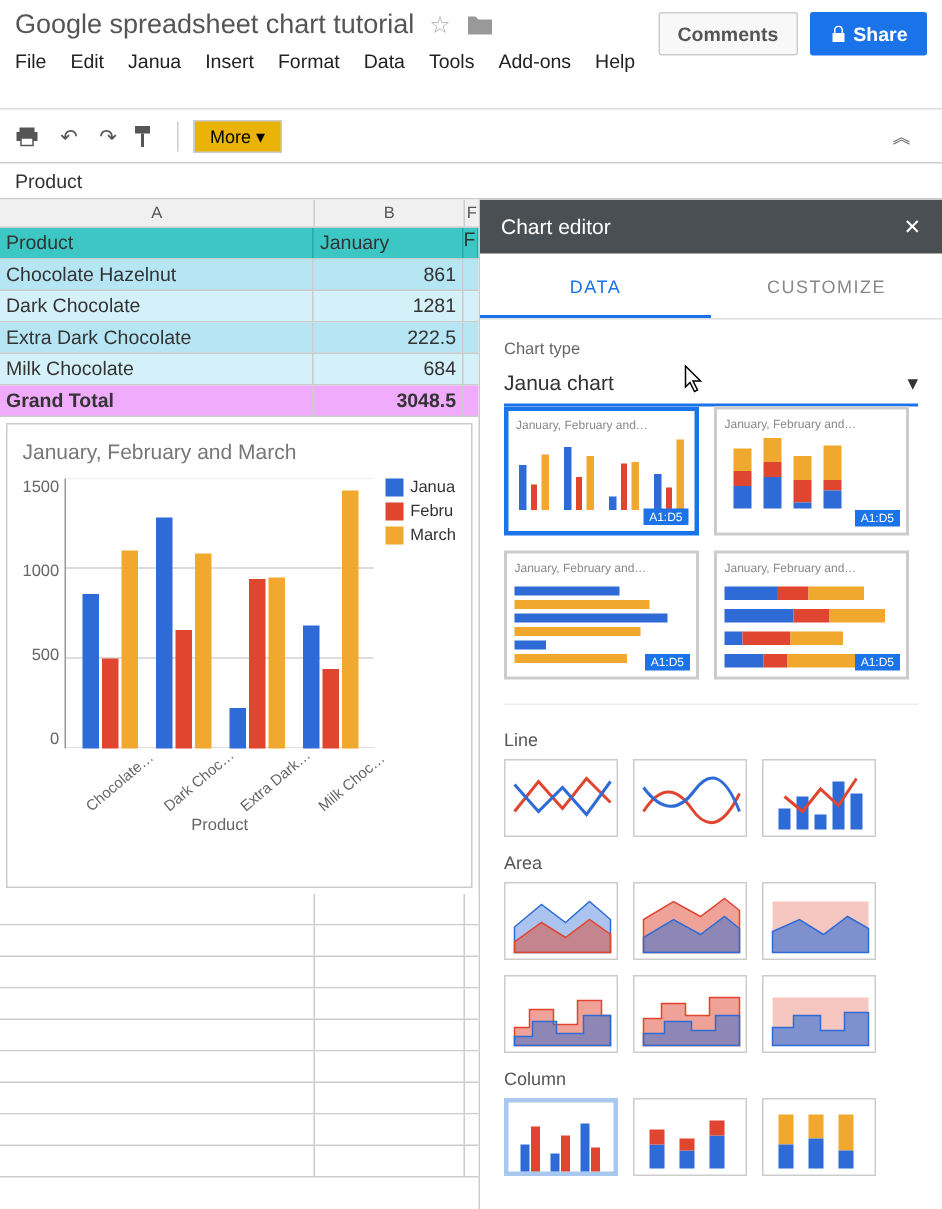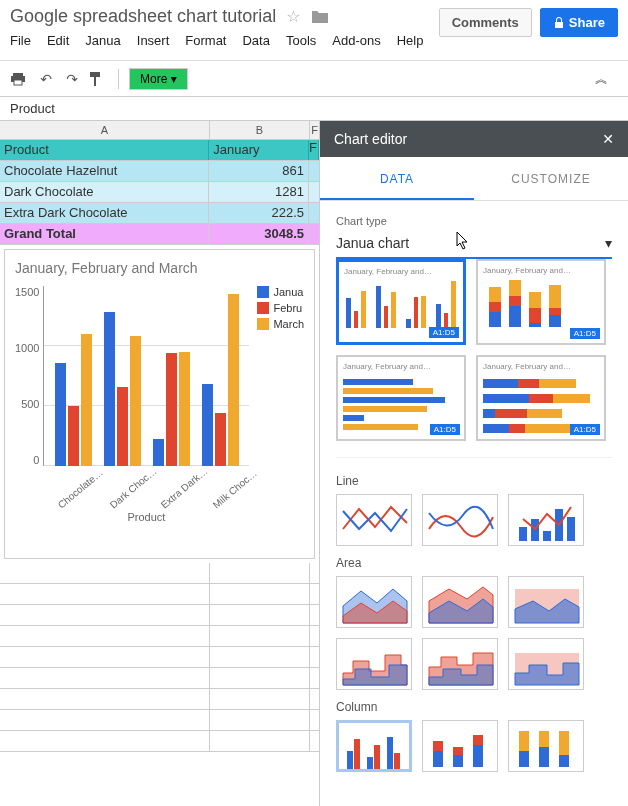--- a/index.html
+++ b/index.html
@@ -1,30 +1,30 @@
 <!DOCTYPE html>
 <html><head>
 <meta charset="utf-8">
 <style>
 * { box-sizing: border-box; margin: 0; padding: 0; }
 body { font-family: Arial, sans-serif; font-size: 13px; color: #333; width: 628px; height: 806px; overflow: hidden; background: #fff; position: relative; }
-.header { padding: 6px 10px 4px; border-bottom: 1px solid #ddd; }
+.header { padding: 6px 10px 16px; border-bottom: 1px solid #ddd; }
 .title-row { display: flex; align-items: center; gap: 10px; }
 .doc-title { font-size: 18px; color: #555; }
 .star { color: #aaa; font-size: 16px; cursor: pointer; }
 .folder { color: #999; }
 .menu-bar { display: flex; gap: 16px; margin-top: 6px; padding-bottom: 8px; align-items: center; }
 .menu-bar > span { font-size: 13px; color: #222; cursor: pointer; }
 .header-right { position: absolute; right: 10px; top: 8px; display: flex; gap: 8px; }
 .btn { border: 1px solid #ccc; background: #f8f8f8; padding: 6px 12px; font-size: 13px; cursor: pointer; border-radius: 2px; font-weight: bold; color: #555; }
 .btn-share { background: #1a73e8; color: #fff; border: 1px solid #1a73e8; display: flex; align-items: center; gap: 4px; }
 .toolbar { display: flex; align-items: center; padding: 4px 10px; border-bottom: 1px solid #ccc; height: 36px; gap: 6px; }
 .toolbar-icon { width: 20px; text-align: center; color: #555; cursor: pointer; font-size: 14px; }
 .toolbar-sep { width: 1px; height: 20px; background: #ccc; margin: 0 4px; }
-.more-btn { background: #22c55e; border: 1px solid #ccc; padding: 3px 10px; font-size: 12px; cursor: pointer; }
+.more-btn { background: #eab308; border: 1px solid #ccc; padding: 3px 10px; font-size: 12px; cursor: pointer; }
 .chevron-up { margin-left: auto; margin-right: 10px; color: #666; cursor: pointer; }
 .formula-bar { padding: 4px 10px; border-bottom: 1px solid #ccc; font-size: 13px; height: 24px; }
 .main { display: flex; height: calc(806px - 118px); }
 .sheet-area { width: 320px; overflow: hidden; border-right: 1px solid #ccc; }
 .col-headers { display: flex; background: #f0f0f0; border-bottom: 1px solid #ccc; }
 .col-h { flex: 1; text-align: center; font-size: 11px; color: #555; border-right: 1px solid #ccc; padding: 3px 0; }
 .col-h.a { flex: 0 0 210px; }
 .col-h.b { flex: 0 0 100px; }
 .col-h.c { flex: 0 0 10px; }
 .data-row { display: flex; border-bottom: 1px solid #ccc; height: 21px; font-size: 13px; }
@@ -162,20 +162,25 @@
     <div class="data-row row-data2">
       <div class="cell-a">Dark Chocolate</div>
       <div class="cell-b">1281</div>
       <div class="cell-c"></div>
     </div>
     <div class="data-row row-data1">
       <div class="cell-a">Extra Dark Chocolate</div>
       <div class="cell-b">222.5</div>
       <div class="cell-c"></div>
     </div>
+    <div class="data-row row-data2">
+      <div class="cell-a">Milk Chocolate</div>
+      <div class="cell-b">684</div>
+      <div class="cell-c"></div>
+    </div>
     <div class="data-row row-total">
       <div class="cell-a">Grand Total</div>
       <div class="cell-b">3048.5</div>
       <div class="cell-c"></div>
     </div>
 
     <div class="chart-embed">
       <div class="chart-title">January, February and March</div>
       <div class="chart-body">
         <div class="axis-labels">

